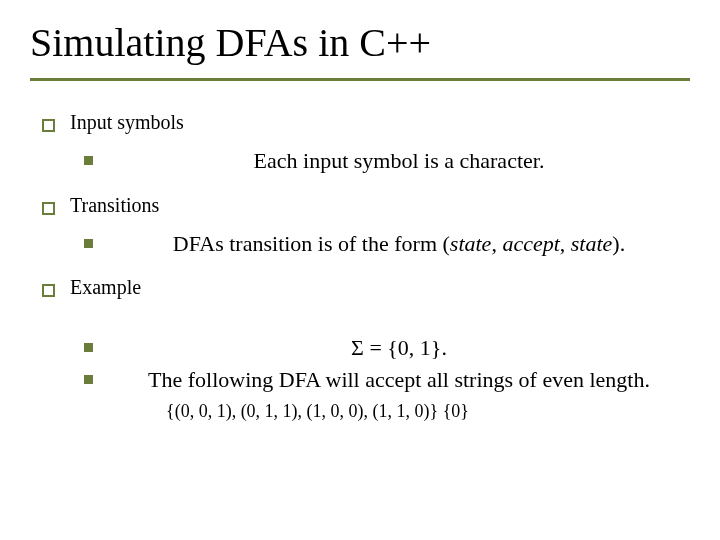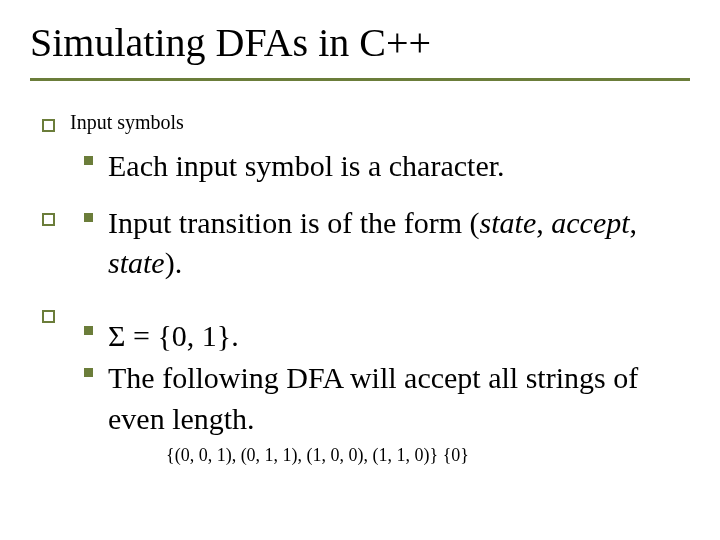--- a/index.html
+++ b/index.html
@@ -45,22 +45,23 @@
     width: 13px;
     height: 13px;
     border: 2px solid #6b7d3a;
     background: transparent;
     box-sizing: border-box;
   }
   .level2 {
     margin: 2px 0 16px 0;
     padding-left: 78px;
     position: relative;
-    font-size: 30px;
+    font-size: 22px;
     line-height: 1.35;
+    text-align: center;
   }
   .level2 .bullet {
     position: absolute;
     left: 54px;
     top: 10px;
     width: 9px;
     height: 9px;
     background: #6b7d3a;
   }
   .level3 {
@@ -83,30 +84,32 @@
     <span class="bullet"></span>
     <span>Input symbols</span>
   </div>
   <div class="level2">
     <span class="bullet"></span>
     <span>Each input symbol is a character.</span>
   </div>
 
   <div class="level1">
     <span class="bullet"></span>
+    <span>Transitions</span>
   </div>
   <div class="level2">
     <span class="bullet"></span>
     <span>
-      <span>Input transition is of the form (</span><span class="italic">state</span><span>, </span><span class="italic">accept</span><span>, </span><span class="italic">state</span><span>).</span>
+      <span>DFAs transition is of the form (</span><span class="italic">state</span><span>, </span><span class="italic">accept</span><span>, </span><span class="italic">state</span><span>).</span>
     </span>
   </div>
 
   <div class="level1">
     <span class="bullet"></span>
+    <span>Example</span>
   </div>
   <div class="level2" style="margin-bottom:2px;margin-top:32px;">
     <span class="bullet"></span>
     <span>Σ = {0, 1}.</span>
   </div>
   <div class="level2" style="margin-bottom:3px;">
     <span class="bullet"></span>
     <span>The following DFA will accept all strings of even length.</span>
   </div>
   <div class="level3">{(0, 0, 1), (0, 1, 1), (1, 0, 0), (1, 1, 0)} {0}</div>

